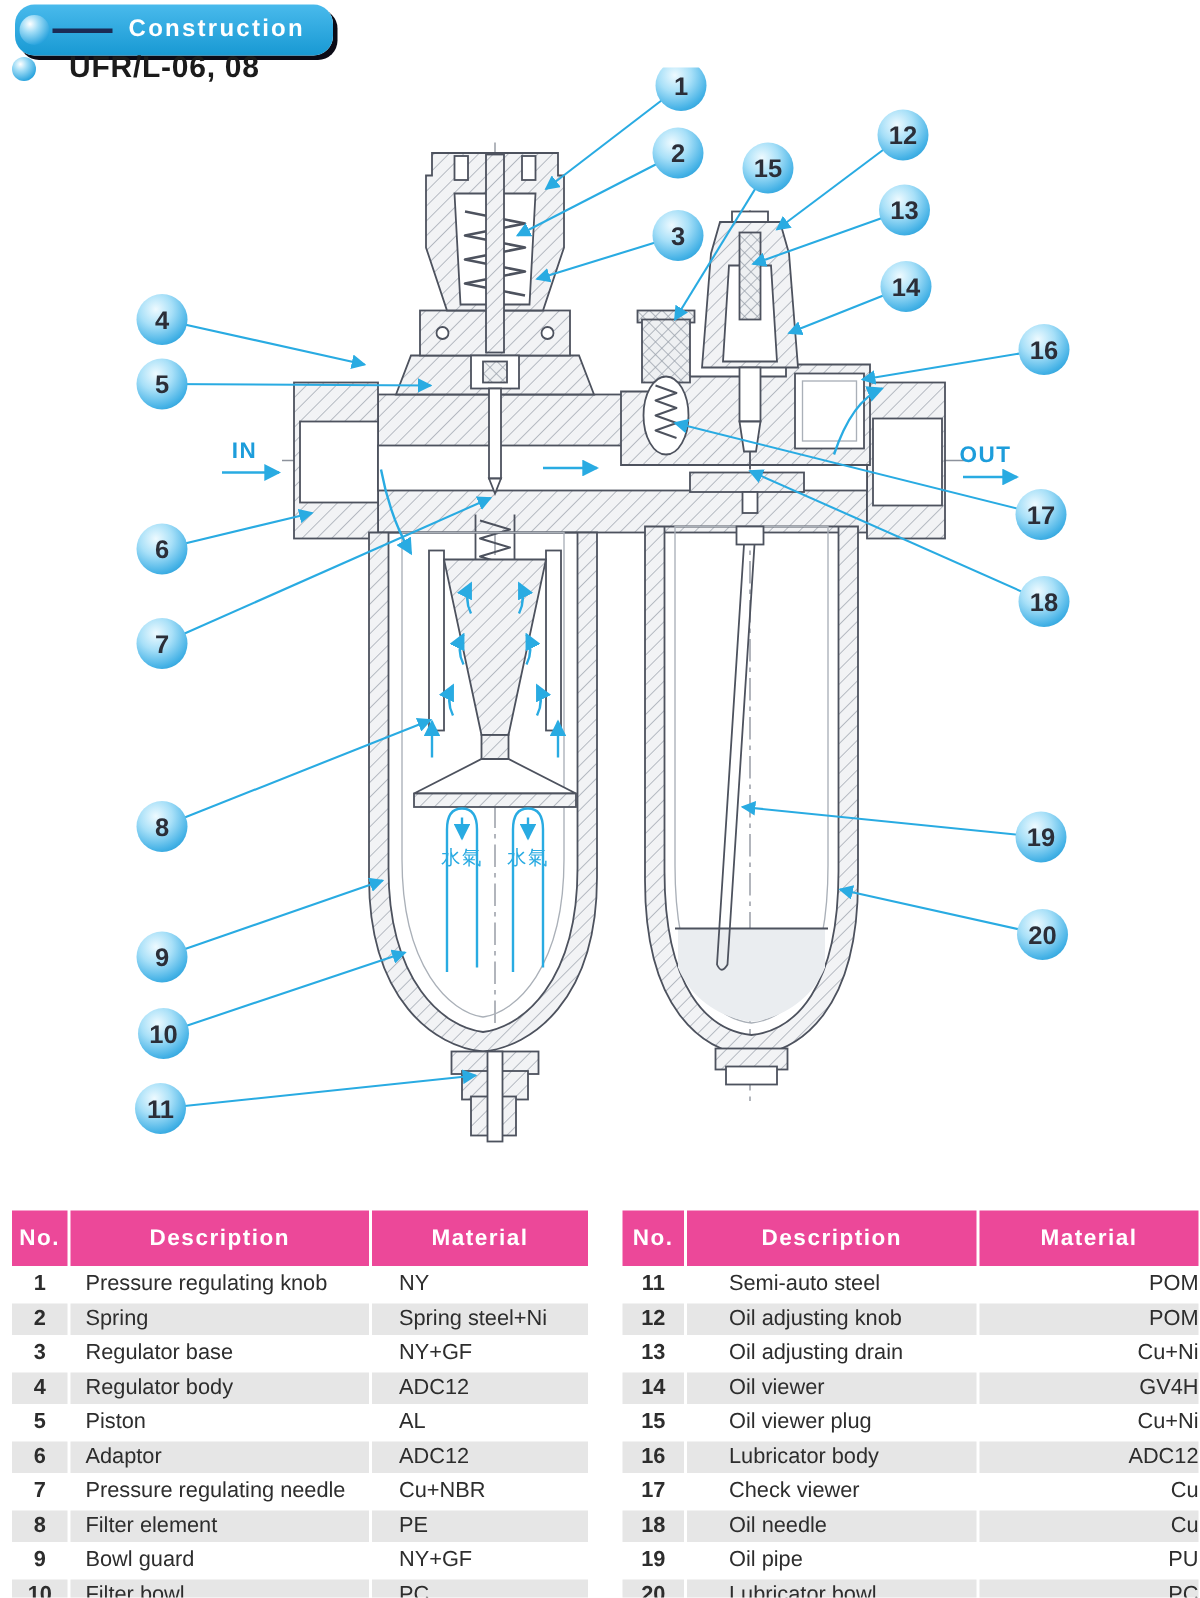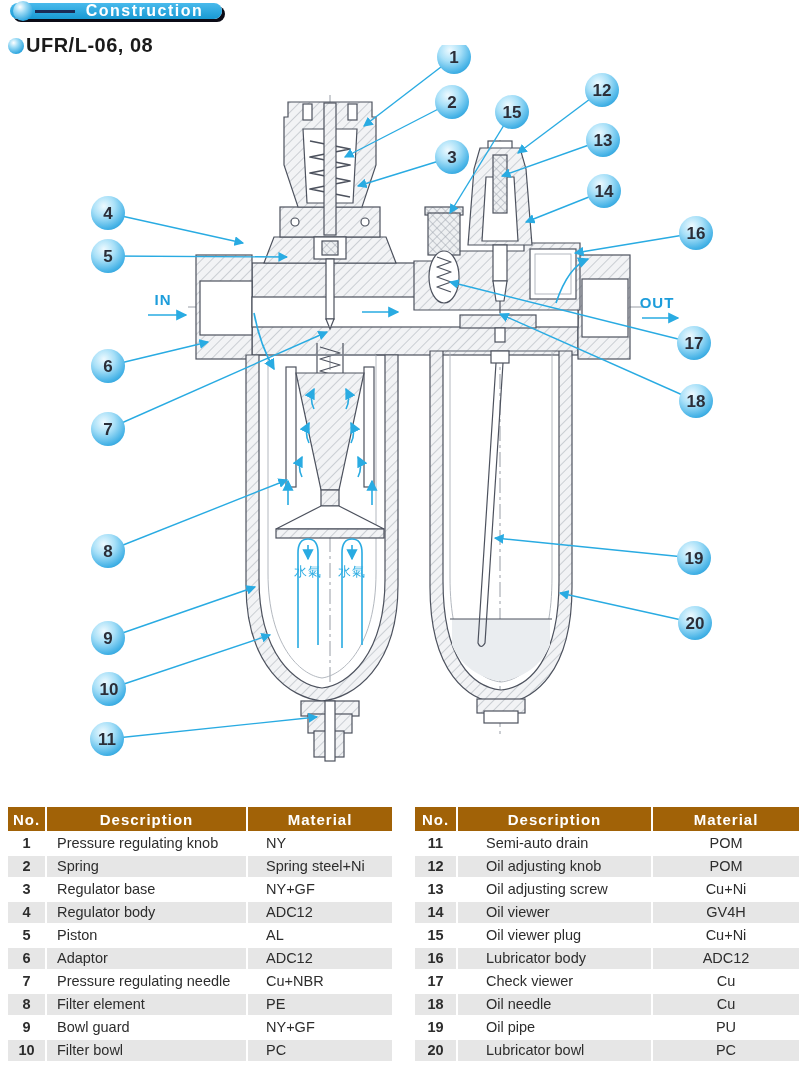--- a/index.html
+++ b/index.html
@@ -2,38 +2,38 @@
 <html><head>
 <meta charset="utf-8">
 <style>
   html,body{margin:0;padding:0;}
   body{
     width:800px;height:1065px;position:relative;overflow:hidden;
     background:#ffffff;font-family:"Liberation Sans",sans-serif;
   }
   
   .pill{
-    position:absolute;left:10px;top:3px;width:212px;height:16px;
+    position:absolute;left:10px;top:3px;width:212px;height:34px;
     background:linear-gradient(180deg,#49baec 0%,#1899d3 100%);
     border-radius:13px;box-shadow:3px 3px 0 #0b0b16;
     display:flex;align-items:center;
   }
   .sphere{
     display:inline-block;border-radius:50%;
     background:radial-gradient(circle at 35% 30%,#ffffff 0%,#9fdcf6 30%,#2aa4de 75%,#0f7ec0 100%);
   }
   .sphere.big{width:20px;height:20px;margin-left:3px;flex:0 0 auto;}
   .sphere.small{width:16px;height:16px;flex:0 0 auto;}
   .pill-line{width:40px;height:3px;background:#1b2b55;margin-left:2px;flex:0 0 auto;}
   .pill-text{
     flex:1;text-align:center;color:#ffffff;font-weight:bold;font-size:16px;
     letter-spacing:1.5px;padding-right:8px;
   }
   .model-row{
-    position:absolute;left:8px;top:34px;display:flex;align-items:center;gap:2px;
+    position:absolute;left:8px;top:34px;display:flex;align-items:center;gap:22px;
   }
   .model-text{font-size:20px;font-weight:bold;color:#1b1b1b;letter-spacing:0.5px;}
   
   #diagram-wrap{position:absolute;left:0;top:45px;width:800px;height:750px;}
   .cl{stroke:#8d929c;stroke-width:0.9;stroke-dasharray:15 4 3 4;fill:none;}
   .part{stroke:#4d525e;stroke-width:1.2;}
   .thin{stroke:#aab0b8;stroke-width:0.9;fill:none;}
   .white{fill:#ffffff;}
   .spring{stroke:#4d525e;stroke-width:1.7;fill:none;stroke-linejoin:round;}
   .spring2{stroke:#4d525e;stroke-width:1.3;fill:none;stroke-linejoin:round;}
@@ -43,33 +43,33 @@
   .cjk{fill:#29abe2;font-size:13px;text-anchor:middle;letter-spacing:1px;}
   .balloon-num{fill:#2b2e38;font-weight:bold;font-size:17px;text-anchor:middle;}
   
   table.parts{
     position:absolute;top:805px;border-collapse:separate;border-spacing:2px;
     table-layout:fixed;
   }
   #table-left{left:6px;width:384px;}
   #table-right{left:413px;width:384px;}
   table.parts th{
-    background:#a16207;color:#ffffff;font-weight:bold;font-size:15px;
-    height:24px;letter-spacing:1px;padding:0;
+    background:#ec4899;color:#ffffff;font-weight:bold;font-size:15px;
+    height:37px;letter-spacing:1px;padding:0;
   }
   table.parts td{
     font-size:14.5px;height:21px;line-height:21px;background:#ffffff;color:#2d2d2d;
     padding:0;white-space:nowrap;overflow:hidden;
   }
   table.parts tbody tr:nth-child(even) td{background:#e6e6e6;}
   table.parts td:first-child{text-align:center;font-weight:bold;}
   #table-left td:nth-child(2){padding-left:10px;}
   #table-left td:nth-child(3){padding-left:18px;margin-top:32px;}
   #table-right td:nth-child(2){padding-left:28px;}
-  #table-right td:nth-child(3){text-align:center;}
+  #table-right td:nth-child(3){text-align:right;}
 </style>
 </head>
 <body>
 
 <div class="pill">
   <span class="sphere big"></span>
   <span class="pill-line"></span>
   <span class="pill-text">Construction</span>
 </div>
 <div class="model-row">
@@ -391,31 +391,31 @@
   <thead>
     <tr>
       <th>No.</th>
       <th>Description</th>
       <th>Material</th>
     </tr>
   </thead>
   <tbody id="tbody-right">
       <tr>
         <td>11</td>
-        <td>Semi-auto drain</td>
+        <td>Semi-auto steel</td>
         <td>POM</td>
       </tr>
       <tr>
         <td>12</td>
         <td>Oil adjusting knob</td>
         <td>POM</td>
       </tr>
       <tr>
         <td>13</td>
-        <td>Oil adjusting screw</td>
+        <td>Oil adjusting drain</td>
         <td>Cu+Ni</td>
       </tr>
       <tr>
         <td>14</td>
         <td>Oil viewer</td>
         <td>GV4H</td>
       </tr>
       <tr>
         <td>15</td>
         <td>Oil viewer plug</td>

